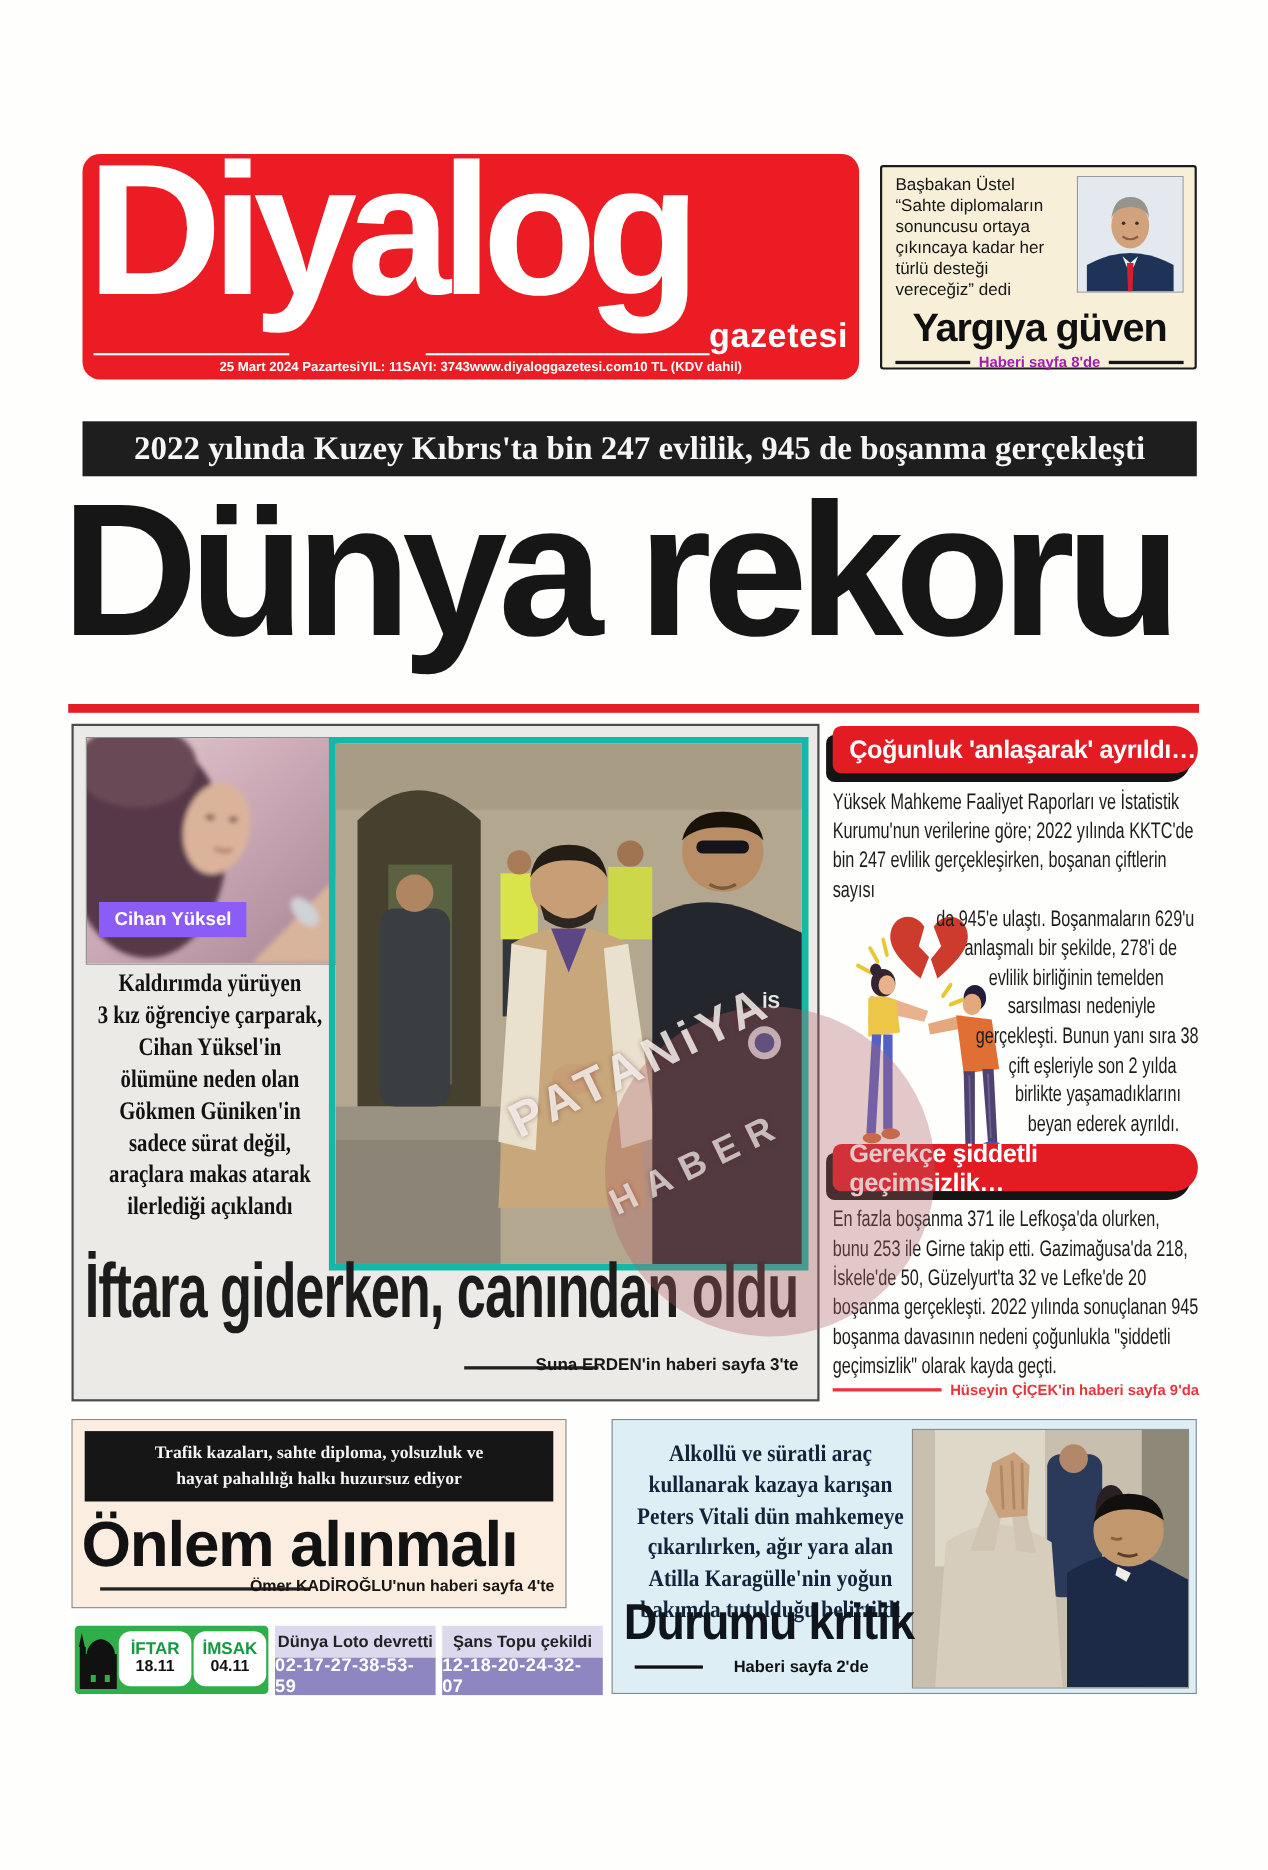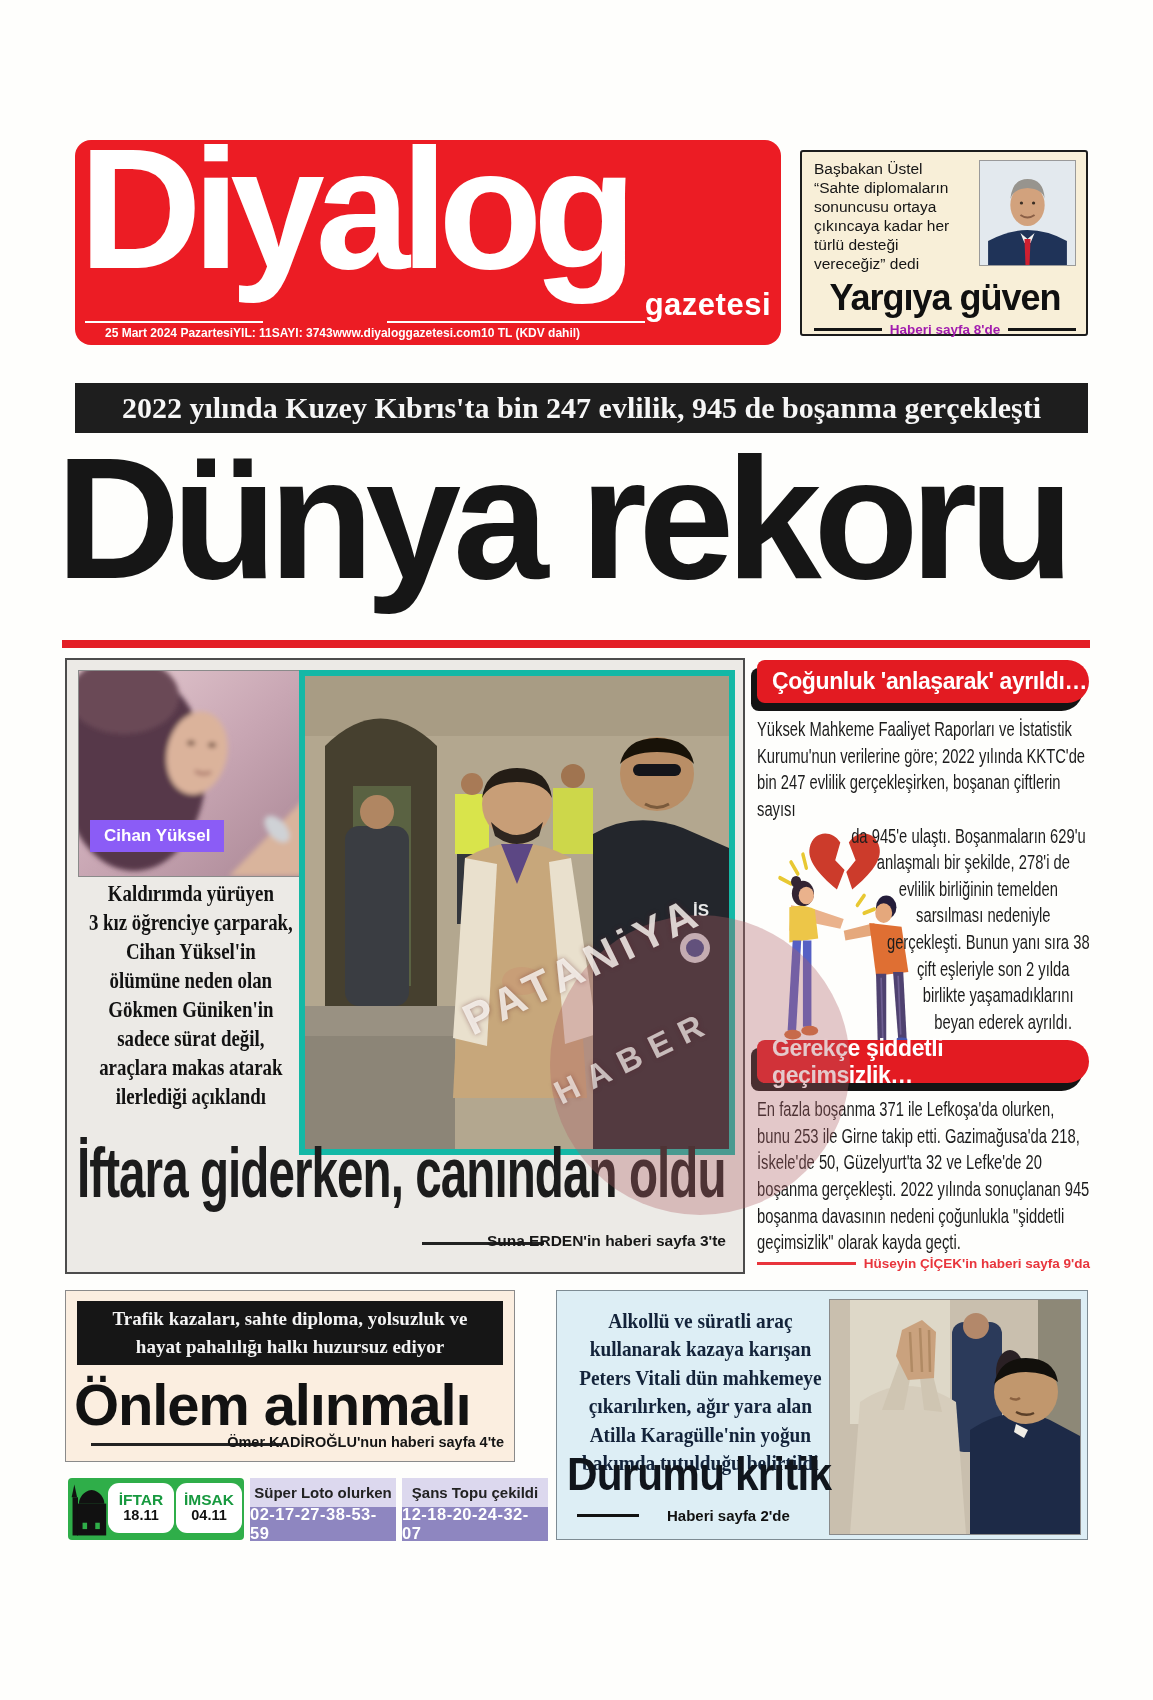--- a/index.html
+++ b/index.html
@@ -7,21 +7,21 @@
         font-family:"Liberation Sans","DejaVu Sans",sans-serif;overflow:hidden;}
   .abs{position:absolute;}
   .preline{white-space:pre-line;}
 
   
   .masthead{left:75px;top:140px;width:706px;height:205px;background:#ec1c24;border-radius:16px;}
   .mast-title{position:absolute;left:4px;top:-16px;font-size:170px;font-weight:bold;color:#fff;
               letter-spacing:-0.055em;line-height:1;}
   .mast-sub{position:absolute;right:10px;bottom:22px;font-size:31px;font-weight:bold;color:#fff;letter-spacing:0.5px;}
   .mast-line{position:absolute;height:2px;background:#fff;}
-  .mast-info{position:absolute;left:10px;right:12px;bottom:5px;display:flex;justify-content:flex-start;
+  .mast-info{position:absolute;left:10px;right:12px;bottom:5px;display:flex;justify-content:center;
              color:#fff;font-size:12px;font-weight:bold;margin-left:20px;}
 
   
   .pmbox{left:800px;top:150px;width:288px;height:186px;background:#f8efd8;border:2px solid #1c1c1c;
          border-radius:3px;box-sizing:border-box;padding:8px 10px 4px 12px;}
   .pm-kicker{font-size:15.5px;font-weight:normal;line-height:1.22;color:#151515;}
   .pm-photo{float:right;width:95px;height:104px;border:1px solid #9a9a9a;margin:0 0 4px 8px;background:#e3e9ee;}
   .pm-headline{clear:none;text-align:center;font-size:36px;font-weight:bold;color:#101010;
                letter-spacing:-1px;margin-top:4px;}
   .pm-foot{display:flex;align-items:center;gap:8px;margin-top:3px;}
@@ -71,21 +71,21 @@
          color:rgba(250,246,242,.82);transform:rotate(-26deg);transform-origin:0 0;pointer-events:none;
          text-shadow:0 0 5px rgba(90,30,40,.45);}
   .wm-t2{left:548px;top:1078px;font-size:33px;font-weight:bold;letter-spacing:11px;
          color:rgba(250,246,242,.7);transform:rotate(-26deg);transform-origin:0 0;pointer-events:none;
          text-shadow:0 0 5px rgba(90,30,40,.4);}
 
   
   .blbox{left:65px;top:1290px;width:450px;height:172px;background:#fbeee0;border:1px solid #8a8a8a;box-sizing:border-box;}
   .bl-dark{position:absolute;left:11px;top:10px;width:426px;height:64px;background:#161616;display:flex;
            flex-direction:column;align-items:center;justify-content:center;}
-  .bl-dark div{font-family:"Liberation Serif","DejaVu Serif",serif;font-weight:bold;font-size:19px;
+  .bl-dark div{font-family:"Liberation Serif","DejaVu Serif",serif;font-weight:bold;font-size:16px;
                color:#f3f3f3;white-space:nowrap;line-height:1.5;}
   .bl-headline{position:absolute;left:8px;top:80px;font-size:58px;font-weight:bold;color:#121212;
                letter-spacing:-0.02em;white-space:nowrap;}
   .bl-byline-ln{position:absolute;left:25px;top:152px;width:190px;height:3px;background:#222;}
   .bl-byline{position:absolute;right:10px;top:143px;font-size:14.5px;font-weight:bold;color:#151515;}
 
   
   .brbox{left:556px;top:1290px;width:532px;height:250px;background:#ddeef5;border:1px solid #7d8b93;box-sizing:border-box;}
   .br-deck{position:absolute;left:12px;top:16px;width:292px;transform:scaleX(.9);transform-origin:0 0;
            font-family:"Liberation Serif","DejaVu Serif",serif;font-weight:bold;font-size:21.5px;line-height:1.32;
@@ -346,21 +346,21 @@
       <div class="lab">İFTAR</div>
       <div class="tim">18.11</div>
     </div>
     <div class="pill" style="left:108px;">
       <div class="lab">İMSAK</div>
       <div class="tim">04.11</div>
     </div>
   </div>
 
   <div class="abs lotto" style="left:250px;top:1478px;">
-    <div class="hd">Süper Loto olurken</div>
+    <div class="hd">Dünya Loto devretti</div>
     <div class="num">02-17-27-38-53-59</div>
   </div>
   <div class="abs lotto" style="left:402px;top:1478px;">
     <div class="hd">Şans Topu çekildi</div>
     <div class="num">12-18-20-24-32-07</div>
   </div>
 
 </div>
 
 </body></html>

